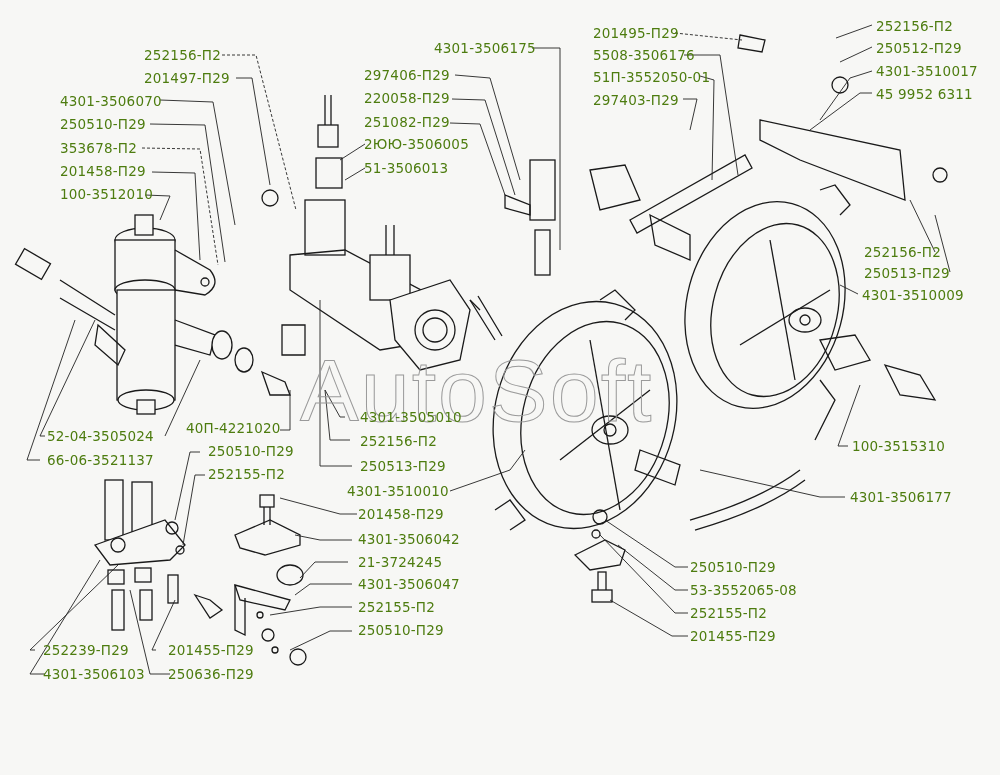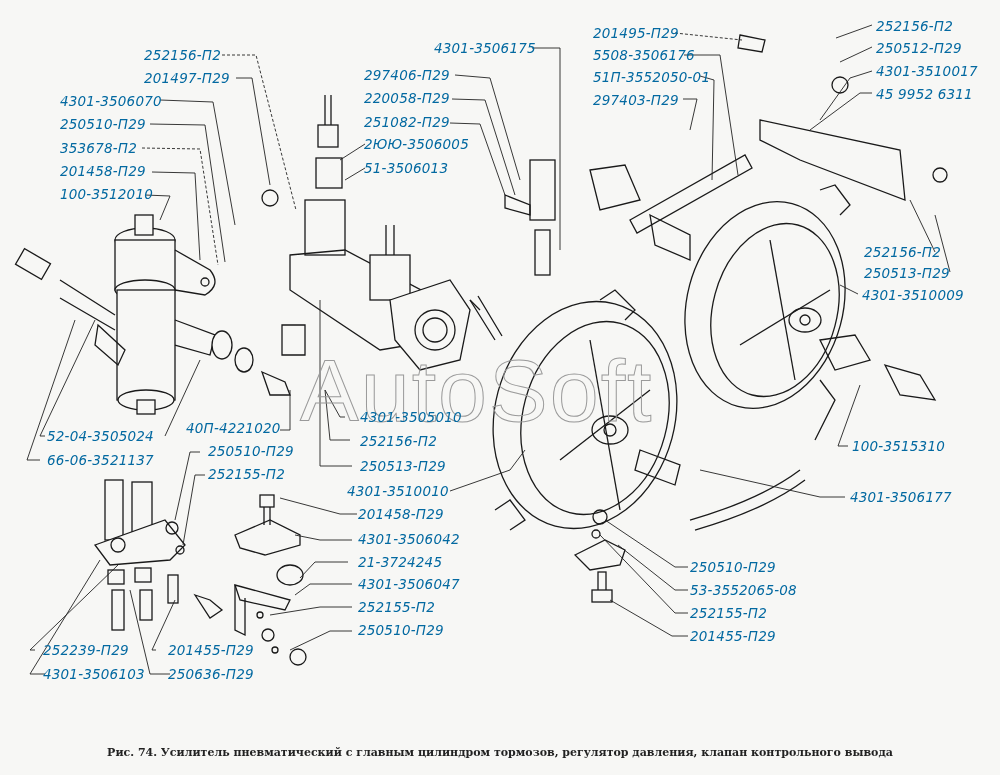--- a/index.html
+++ b/index.html
@@ -1,21 +1,21 @@
 <!DOCTYPE html>
 <html><head>
 <meta charset="utf-8">
 <style>
   html, body { margin: 0; padding: 0; background: #f7f7f5; }
   body { width: 1000px; height: 775px; position: relative; overflow: hidden;
          font-family: "Liberation Sans", sans-serif; color: #111; }
   #stage { position: absolute; left: 0; top: 0; width: 1000px; height: 775px; }
   svg.drawing { position: absolute; left: 0; top: 0; width: 1000px; height: 775px; }
-  .lbl { position: absolute; font-family: "DejaVu Sans", sans-serif; font-style: italic;
-         font-size: 13.5px; letter-spacing: 0.2px; color: #0369a1; white-space: nowrap; line-height: 16px; }
+  .lbl { position: absolute; font-family: "DejaVu Sans", sans-serif; 
+         font-size: 13.5px; letter-spacing: 0.2px; color: #4d7c0f; white-space: nowrap; line-height: 16px; }
   .caption { position: absolute; left: 0; width: 1000px; top: 746px; text-align: center;
              font-family: "DejaVu Serif", serif; font-size: 11px; font-weight: bold; color: #222; }
   .wm { position: absolute; left: 300px; top: 340px; font-family: "Liberation Sans", sans-serif;
         font-size: 88px; color: transparent; -webkit-text-stroke: 1px #9a9a9a; letter-spacing: 2px;
         pointer-events: none; }
   .stroke { stroke: #1a1a1a; fill: none; stroke-width: 1.3; }
   .lead { stroke: #222; fill: none; stroke-width: 0.9; }
   .fillw { fill: #f7f7f5; }
 </style>
 </head>
@@ -249,14 +249,13 @@
   <div class="lbl" style="left:43px;top:642px">252239-П29</div>
   <div class="lbl" style="left:168px;top:642px">201455-П29</div>
   <div class="lbl" style="left:43px;top:666px">4301-3506103</div>
   <div class="lbl" style="left:168px;top:666px">250636-П29</div>
 
   <div class="lbl" style="left:690px;top:559px">250510-П29</div>
   <div class="lbl" style="left:690px;top:582px">53-3552065-08</div>
   <div class="lbl" style="left:690px;top:605px">252155-П2</div>
   <div class="lbl" style="left:690px;top:628px">201455-П29</div>
 
-  <div class="caption">Рис. 74.  Усилитель пневматический с главным цилиндром тормозов, регулятор давления, клапан контрольного вывода</div>
 </div>
 
 </body></html>

